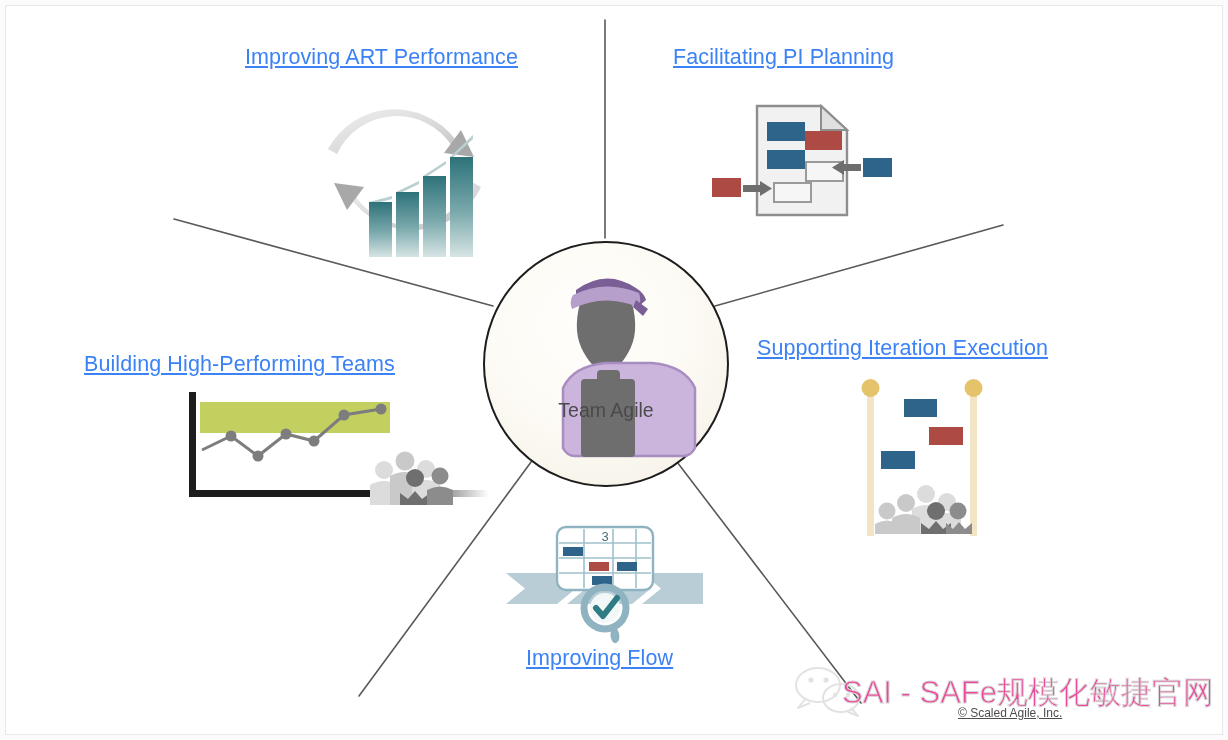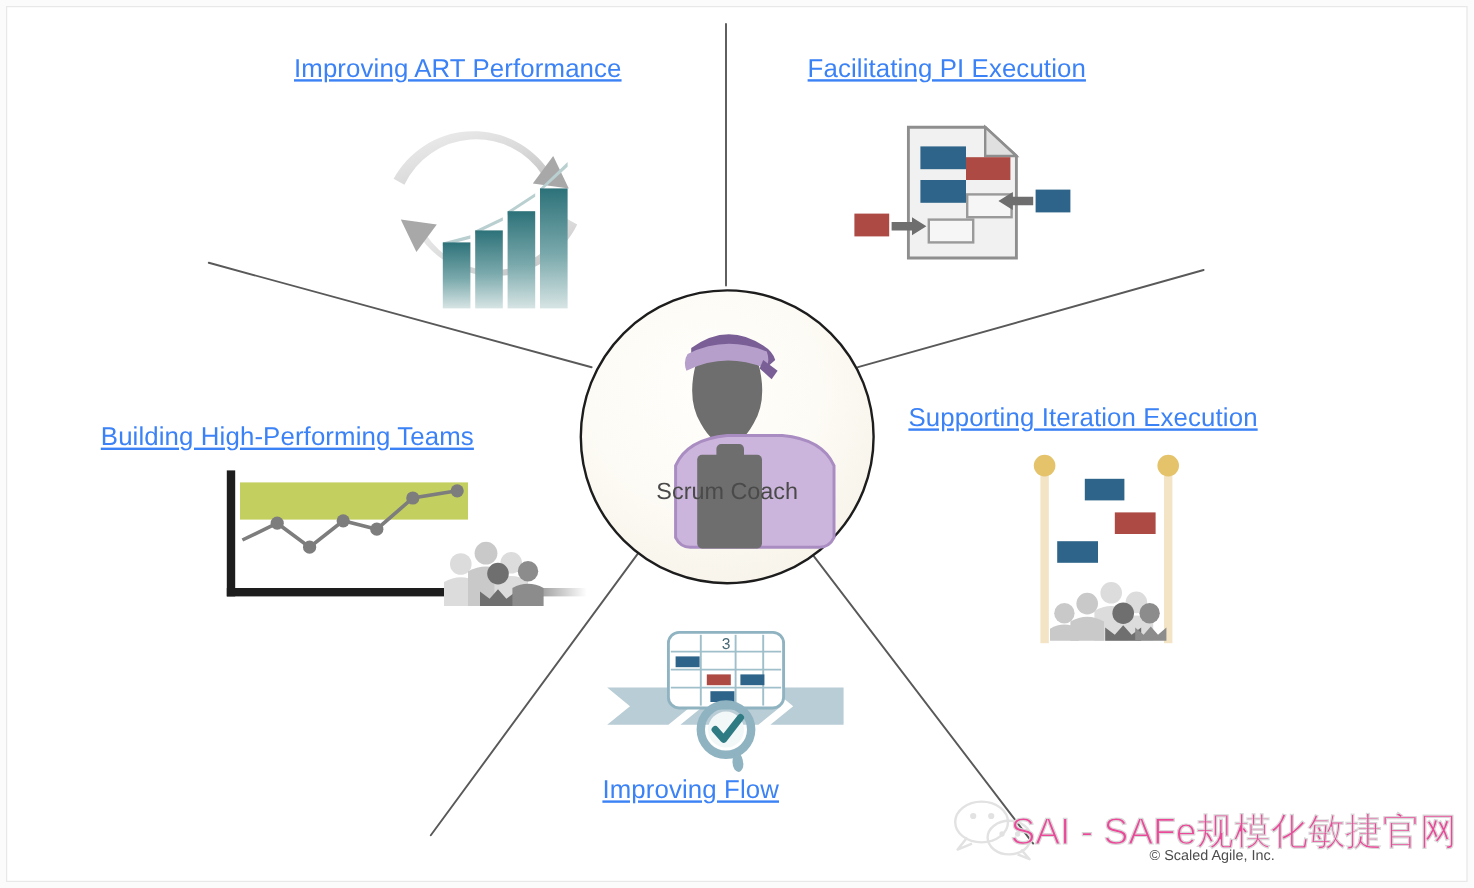--- a/index.html
+++ b/index.html
@@ -10,32 +10,32 @@
          outline-offset:-6px;}
   .layer{position:absolute;left:0;top:0;width:1228px;height:740px;}
   svg.layer{pointer-events:none;}
 
   .label{position:absolute;color:#3b82f6;font-size:21.5px;white-space:nowrap;
          letter-spacing:.1px;text-decoration:underline;}
   #lbl-art{left:239px;top:39px;}
   #lbl-pi{left:667px;top:39px;}
   #lbl-teams{left:78px;top:346px;}
   #lbl-iter{left:751px;top:330px;}
-  #lbl-flow{left:496px;top:640px;}
+  #lbl-flow{left:520px;top:640px;}
 
   #hub{position:absolute;left:477px;top:235px;width:242px;height:242px;
        border-radius:50%;border:2px solid #1d1d1d;
        background:radial-gradient(circle at 42% 34%,#fffefb 0%,#fdfbf5 45%,#f4efe4 100%);}
   .hub-text{position:absolute;width:242px;text-align:center;color:#4a4a4a;
             font-size:19.5px;line-height:24px;top:155px;}
 
   .wm{position:absolute;white-space:nowrap;}
   #wm-main{left:836px;top:666px;font-size:31px;color:#ec4899;
            -webkit-text-stroke:1px #d8d8d8;}
-  #wm-copy{left:952px;top:700px;font-size:12px;color:#4d4d4d;}
+  #wm-copy{left:952px;top:700px;font-size:12px;color:#4d4d4d;text-decoration:underline;}
 </style>
 </head>
 <body>
 
 <div id="frame">
 
   <svg class="layer">
     <g stroke="#595959" stroke-width="1.6" fill="none" stroke-linecap="round">
       <line x1="599" y1="14" x2="599" y2="232"></line>
       <line x1="168" y1="213" x2="487" y2="300"></line>
@@ -210,26 +210,26 @@
         <path d="M95 60 q26 -20 52 0 q8 30 -4 50 q-10 18 -22 18 q-12 0 -22 -18 q-12 -20 -4 -50 Z" fill="#6e6e6e"></path>
         <path d="M91 47 q30 -22 60 -2 q8 5 10 12 l-8 7 l-4 -6 q-28 -12 -58 2 Z" fill="#7a5f96"></path>
         <path d="M88 52 q32 -16 66 -2 q3 9 -1 14 q-34 -14 -66 2 q-3 -8 1 -14 Z" fill="#b79fcc"></path>
         <path d="M151 57 l12 9 l-5 7 l-10 -9 Z" fill="#7a5f96"></path>
         <path d="M78 145 q10 -22 43 -25 l46 0 q33 3 43 25 l0 60 q-4 8 -12 8 l-108 0 q-8 0 -12 -8 Z" fill="#ccb5dc" stroke="#a98dc2" stroke-width="2.5"></path>
         <rect x="96" y="136" width="54" height="78" rx="4" fill="#6e6e6e"></rect>
         <rect x="112" y="127" width="23" height="13" rx="4" fill="#6e6e6e"></rect>
       </g>
     </svg>
     <div class="hub-text">
-      <div>Scrum Coach</div>
+      <div>Team Agile</div>
     </div>
   </div>
 
   <div class="label" id="lbl-art">Improving ART Performance</div>
-  <div class="label" id="lbl-pi">Facilitating PI Execution</div>
+  <div class="label" id="lbl-pi">Facilitating PI Planning</div>
   <div class="label" id="lbl-teams">Building High-Performing Teams</div>
   <div class="label" id="lbl-iter">Supporting Iteration Execution</div>
   <div class="label" id="lbl-flow">Improving Flow</div>
 
   <svg class="layer" style="left:0;top:0;">
     <g fill="none" stroke="#e2e2e2" stroke-width="2">
       <ellipse cx="812" cy="679" rx="22" ry="17"></ellipse>
       <path d="M800 692 l-8 10 l12 -5" stroke-linejoin="round"></path>
       <ellipse cx="835" cy="692" rx="18" ry="14" stroke="#e2e2e2"></ellipse>
       <path d="M845 702 l7 8 l-10 -4" stroke-linejoin="round"></path>

